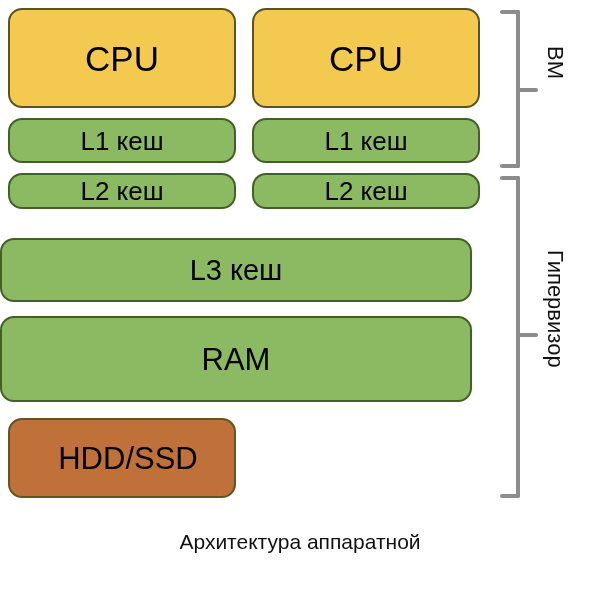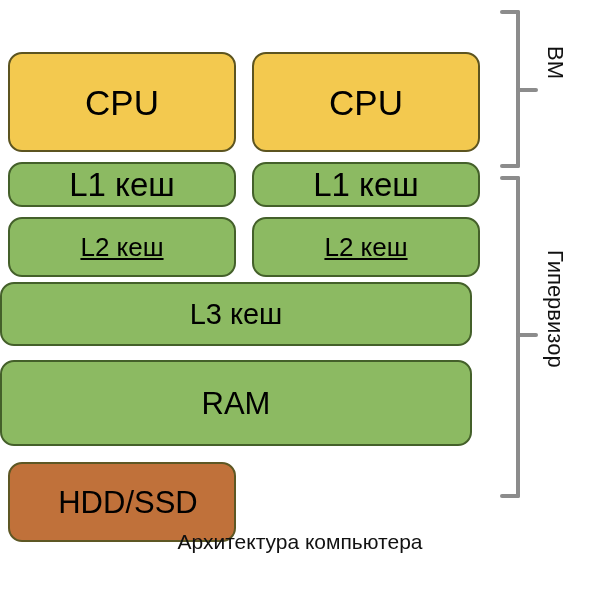--- a/index.html
+++ b/index.html
@@ -26,34 +26,33 @@
     box-sizing: border-box;
     border-radius: 14px;
     border: 2px solid #4a5d23;
     display: flex;
     align-items: center;
     justify-content: center;
     color: #000000;
     font-family: "Liberation Sans", sans-serif;
     line-height: 1;
     white-space: nowrap;
-    margin-top: 44px;
   }
   .box.cpu    { background: #F3C94F; border-color: #5c5420; }
   .box.mem    { background: #8CBA62; border-color: #44602a; }
   .box.io     { background: #C0713A; border-color: #5d5724; }
 
   
   .col-left   { left: 8px;   width: 228px; }
   .col-right  { left: 252px; width: 228px; }
   .col-full   { left: 0;   width: 472px; }
 
   .r-cpu  { top: 8px;   height: 100px; font-size: 35px; }
-  .r-l1   { top: 118px; height: 45px;  font-size: 33px; }
-  .r-l2   { top: 173px; height: 60px;  font-size: 26px; text-decoration: underline; }
+  .r-l1   { top: 118px; height: 45px;  font-size: 26px; }
+  .r-l2   { top: 173px; height: 36px;  font-size: 26px; }
   .r-l3   { top: 238px; height: 64px;  font-size: 29px; }
   .r-ram  { top: 316px; height: 86px;  font-size: 31px; }
   .r-io   { top: 418px; height: 80px;  font-size: 31px; padding-left: 12px; }
 
   
   .bracket {
     position: absolute;
     left: 500px;
     width: 24px;
   }
@@ -169,16 +168,16 @@
     <div class="spine"></div>
     <div class="arm top"></div>
     <div class="tick"></div>
     <div class="arm bottom"></div>
   </div>
   <div id="label-hyp-wrap">
     <span class="bracket-label">Гипервизор</span>
   </div>
 
   <div id="caption">
-    <div>Архитектура компьютера</div>
+    <div>Архитектура аппаратной</div>
   </div>
 
 </div>
 
 </body></html>

